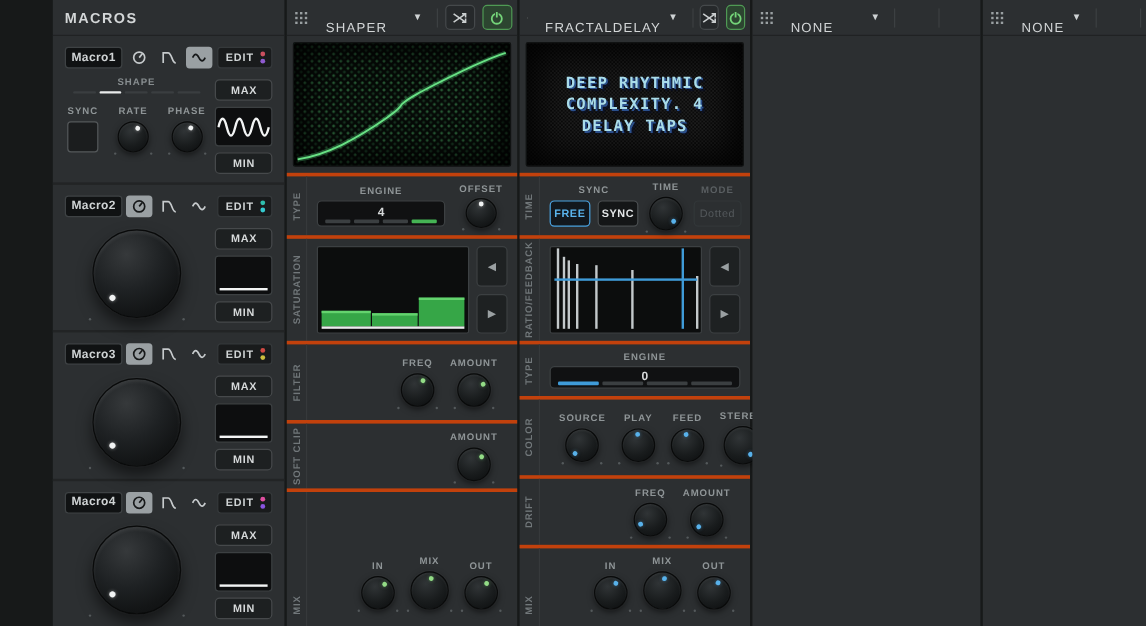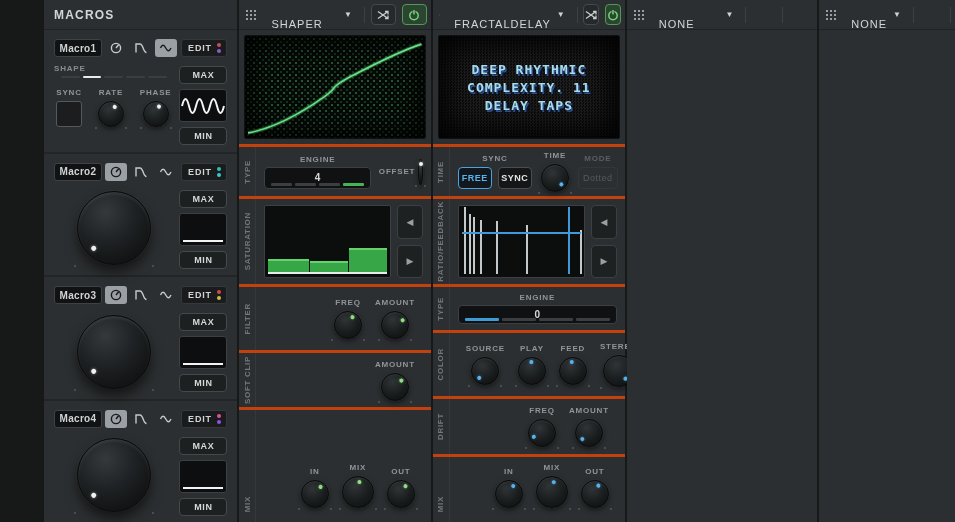--- a/index.html
+++ b/index.html
@@ -49,21 +49,21 @@
   .m-body{flex:1;display:flex;margin-top:7px;}
   .m-left{flex:1;display:flex;flex-direction:column;padding-right:6px;}
   .m-left.center{align-items:center;justify-content:center;}
   .rcol{width:48px;margin-left:auto;display:flex;flex-direction:column;gap:5px;margin-top:2px;}
   .mbtn{height:18px;background:#1d2021;border:1px solid #46494b;border-radius:4px;color:#d6d9da;
         font-size:9px;font-weight:bold;letter-spacing:.6px;display:flex;align-items:center;justify-content:center;}
   .range-box{height:33px;background:#0d0e0f;border:1px solid #3c4042;border-radius:3px;position:relative;}
   .range-box::after{content:"";position:absolute;left:3px;right:3px;bottom:3px;height:2px;background:#f2f4f4;}
   .wave-box{height:33px;background:#0d0e0f;border:1px solid #3c4042;border-radius:3px;
             display:flex;align-items:center;justify-content:center;overflow:hidden;}
-  .slabel{font-size:8px;font-weight:bold;letter-spacing:.8px;color:#878d8f;}
+  .slabel{font-size:8px;font-weight:bold;letter-spacing:.8px;color:#878d8f;text-align:center;}
   .shape-dd{width:106px;height:20px;background:#17191a;border:1px solid #3e4244;border-radius:4px;
             margin:4px auto 0;color:#d6d9da;font-size:10px;display:flex;align-items:center;justify-content:center;}
   .shape-ticks{width:106px;height:3px;margin:3px auto 0;display:flex;gap:3px;}
   .shape-ticks span{flex:1;height:2px;background:#3a3e40;border-radius:1px;}
   .shape-ticks span:nth-child(2){background:#e9ebeb;}
   .m1-controls{display:flex;align-items:flex-end;justify-content:space-between;padding:0 2px;margin-top:9px;}
   .kgroup{display:flex;flex-direction:column;align-items:center;gap:4px;}
   .sync-box{width:26px;height:26px;background:#1b1d1e;border:1px solid #55595b;border-radius:3px;}
 
   
@@ -109,21 +109,21 @@
   .vlab.bottom{align-items:flex-end;padding-bottom:10px;}
   .scontent{flex:1;padding:6px 8px;display:flex;min-width:0;}
   .s-type{height:52px;} .s-sat{height:88px;} .s-filter{height:66px;} .s-clip{height:57px;} .s-mix{flex:1 1 auto;}
   .f-time{height:52px;} .f-ratio{height:88px;} .f-type{height:46px;} .f-color{height:66px;} .f-drift{height:58px;} .f-mix{flex:1 1 auto;}
 
   .engine-wrap{flex:1;display:flex;flex-direction:column;justify-content:center;gap:3px;min-width:0;}
   .engine-box{height:22px;background:#101112;border:1px solid #3c4042;border-radius:4px;position:relative;
               display:flex;align-items:center;justify-content:center;color:#d6d9da;font-size:10px;font-weight:bold;}
   .seg-strip{position:absolute;left:6px;right:6px;bottom:2px;height:3px;display:flex;gap:3px;}
   .seg-strip span{flex:1;background:#3b3f41;border-radius:1px;}
-  .offset-wrap{width:44px;display:flex;flex-direction:row;align-items:center;gap:3px;margin-left:8px;}
+  .offset-wrap{width:44px;display:flex;flex-direction:column;align-items:center;gap:3px;margin-left:8px;}
 
   .editor-row{flex:1;display:flex;gap:6px;min-width:0;}
   .editor-display{flex:1;background:#0c0d0d;border:1px solid #3c4042;border-radius:2px;position:relative;overflow:hidden;}
   .sat-display::after{content:"";position:absolute;left:3px;right:3px;bottom:3px;height:2px;background:#e9ecec;}
   .sat-bar{position:absolute;bottom:5px;display:block;background:#36a647;border-top:2px solid #64d36e;}
   .tap{position:absolute;bottom:3px;width:2px;display:block;}
   .tap.w{background:#c3c8ca;} .tap.b{background:#3f9bd8;width:2.5px;}
   .fb-line{position:absolute;left:3px;right:3px;height:2px;background:#3f9bd8;display:block;}
   .arrow-col{width:26px;display:flex;flex-direction:column;gap:6px;flex:0 0 auto;}
   .arrow-btn{flex:1;background:#1e2122;border:1px solid #3c4042;border-radius:4px;color:#9aa0a2;
@@ -539,21 +539,21 @@
         <svg width="14" height="14" viewBox="0 0 14 14" fill="none">
           <circle cx="7" cy="7.6" r="4.2" stroke="#74d479" stroke-width="1.5"></circle>
           <line x1="7" y1="1.6" x2="7" y2="6.6" stroke="#2c4530" stroke-width="3"></line>
           <line x1="7" y1="2" x2="7" y2="6.6" stroke="#74d479" stroke-width="1.5"></line>
         </svg>
       </button>
     </div>
 
     <div class="scope noise">
       <span class="pixline">DEEP RHYTHMIC</span>
-      <span class="pixline">COMPLEXITY. 11</span>
+      <span class="pixline">COMPLEXITY. 4</span>
       <span class="pixline">DELAY TAPS</span>
     </div>
 
     <div class="section f-time">
       <div class="vlab">
           <span>TIME</span>
         </div>
       <div class="scontent">
         <div class="time-row">
           <div class="grp">

